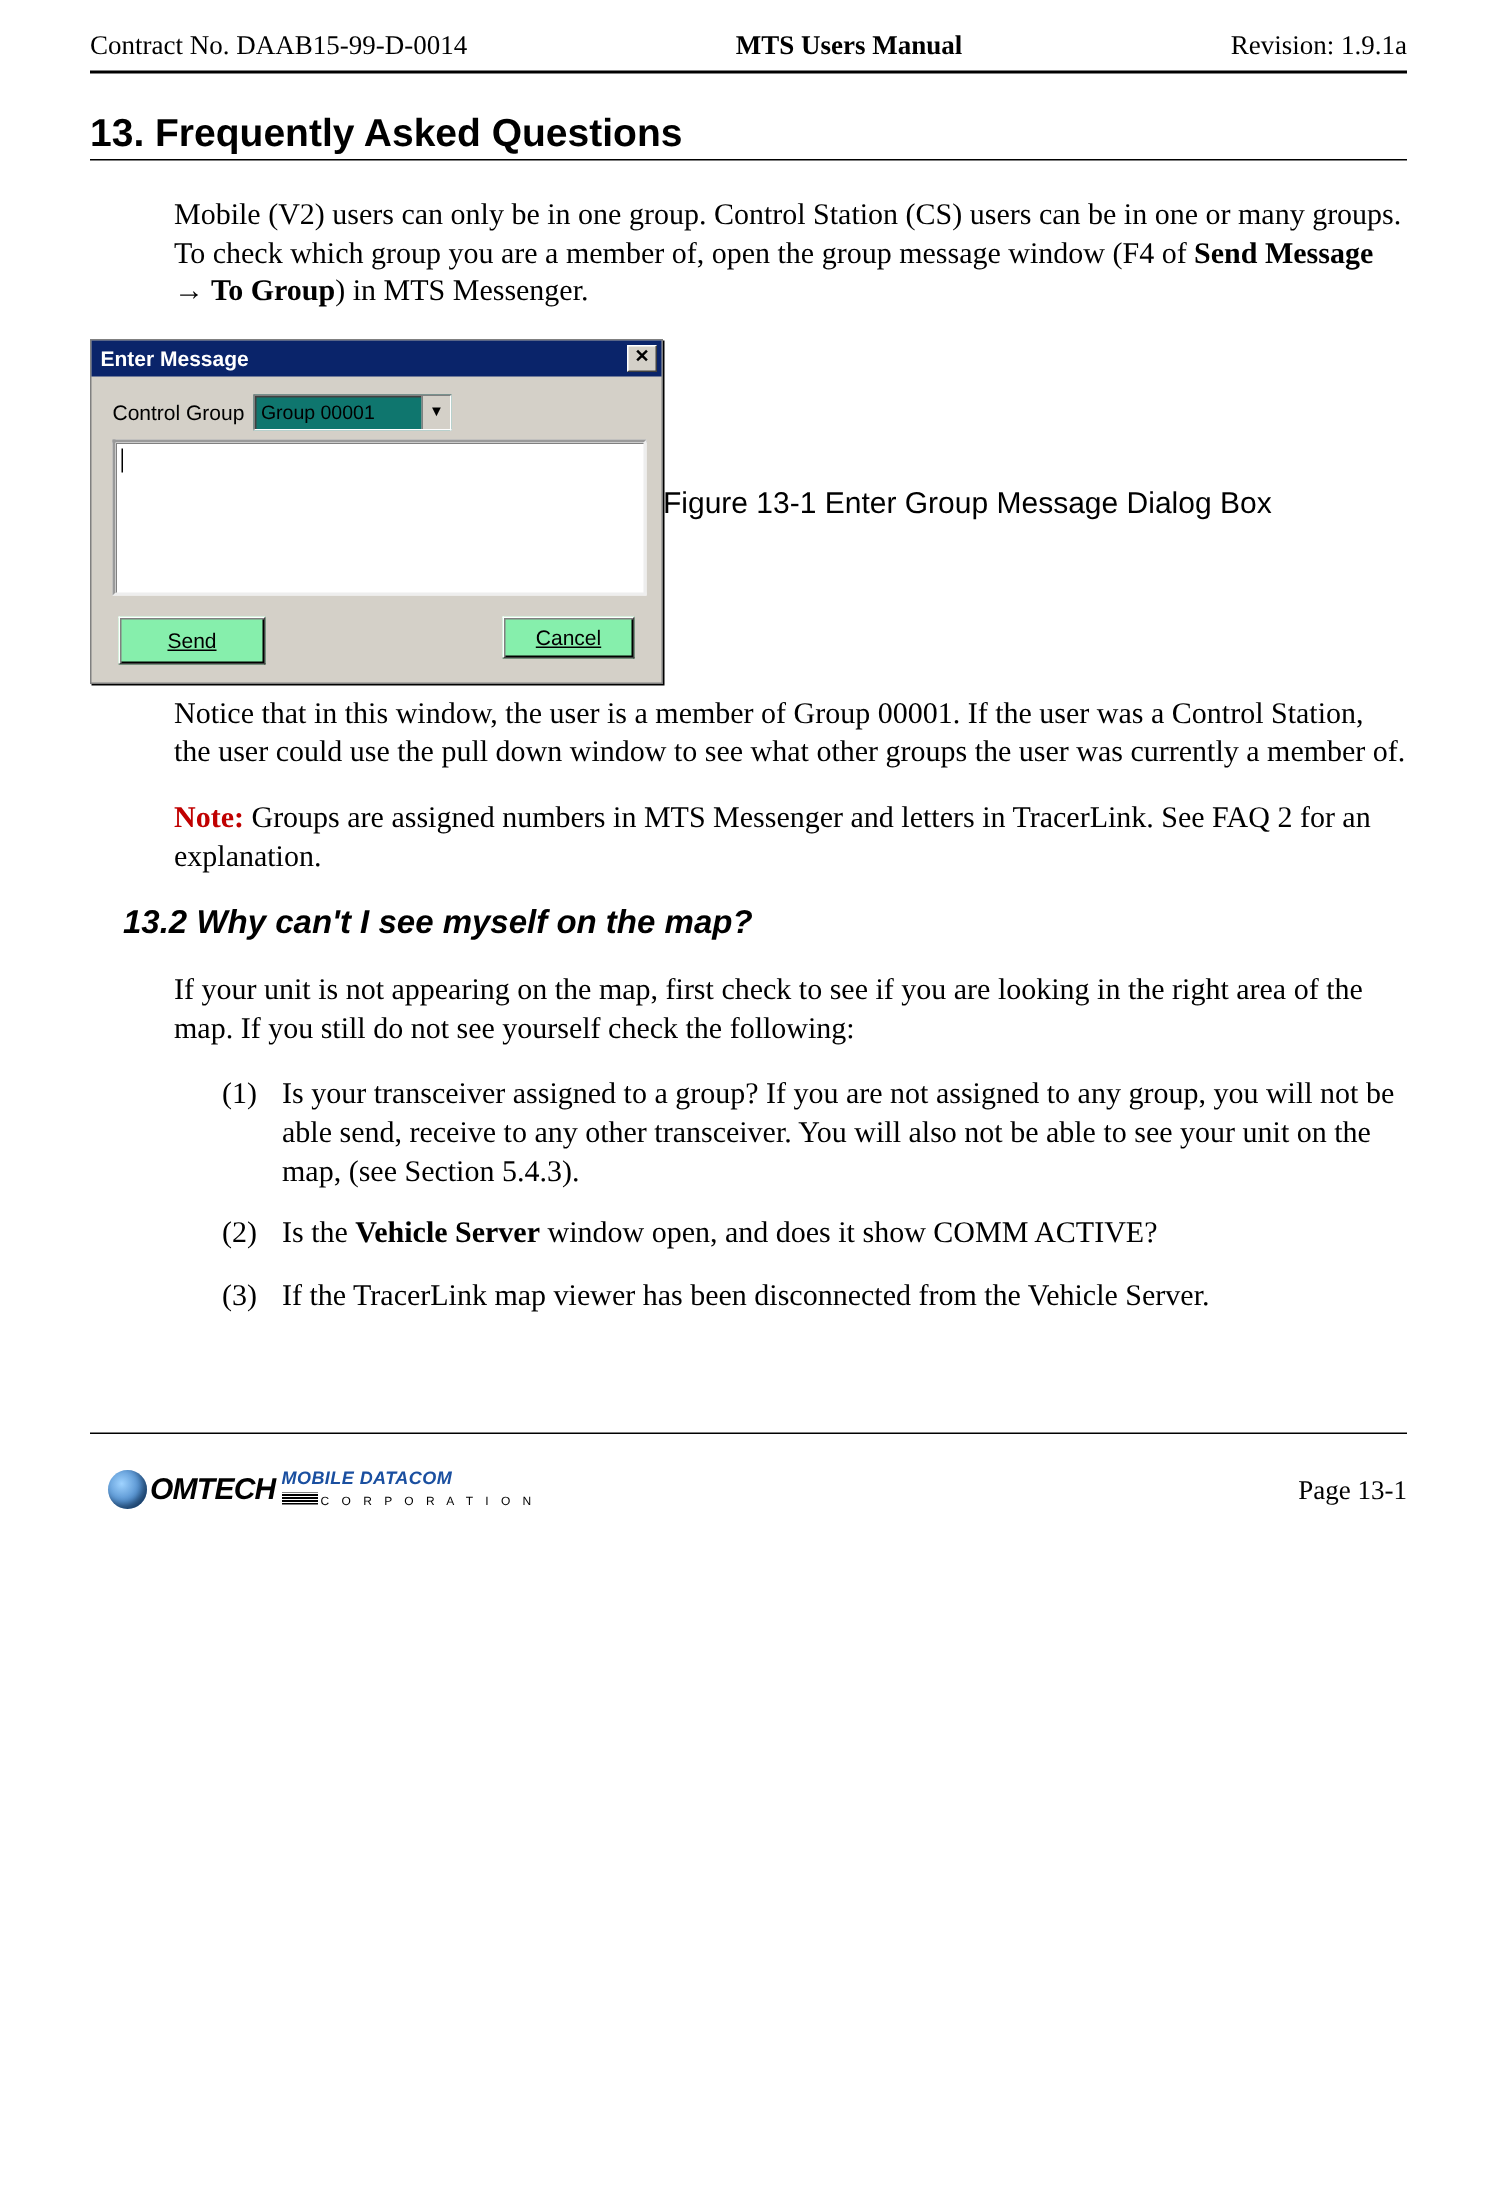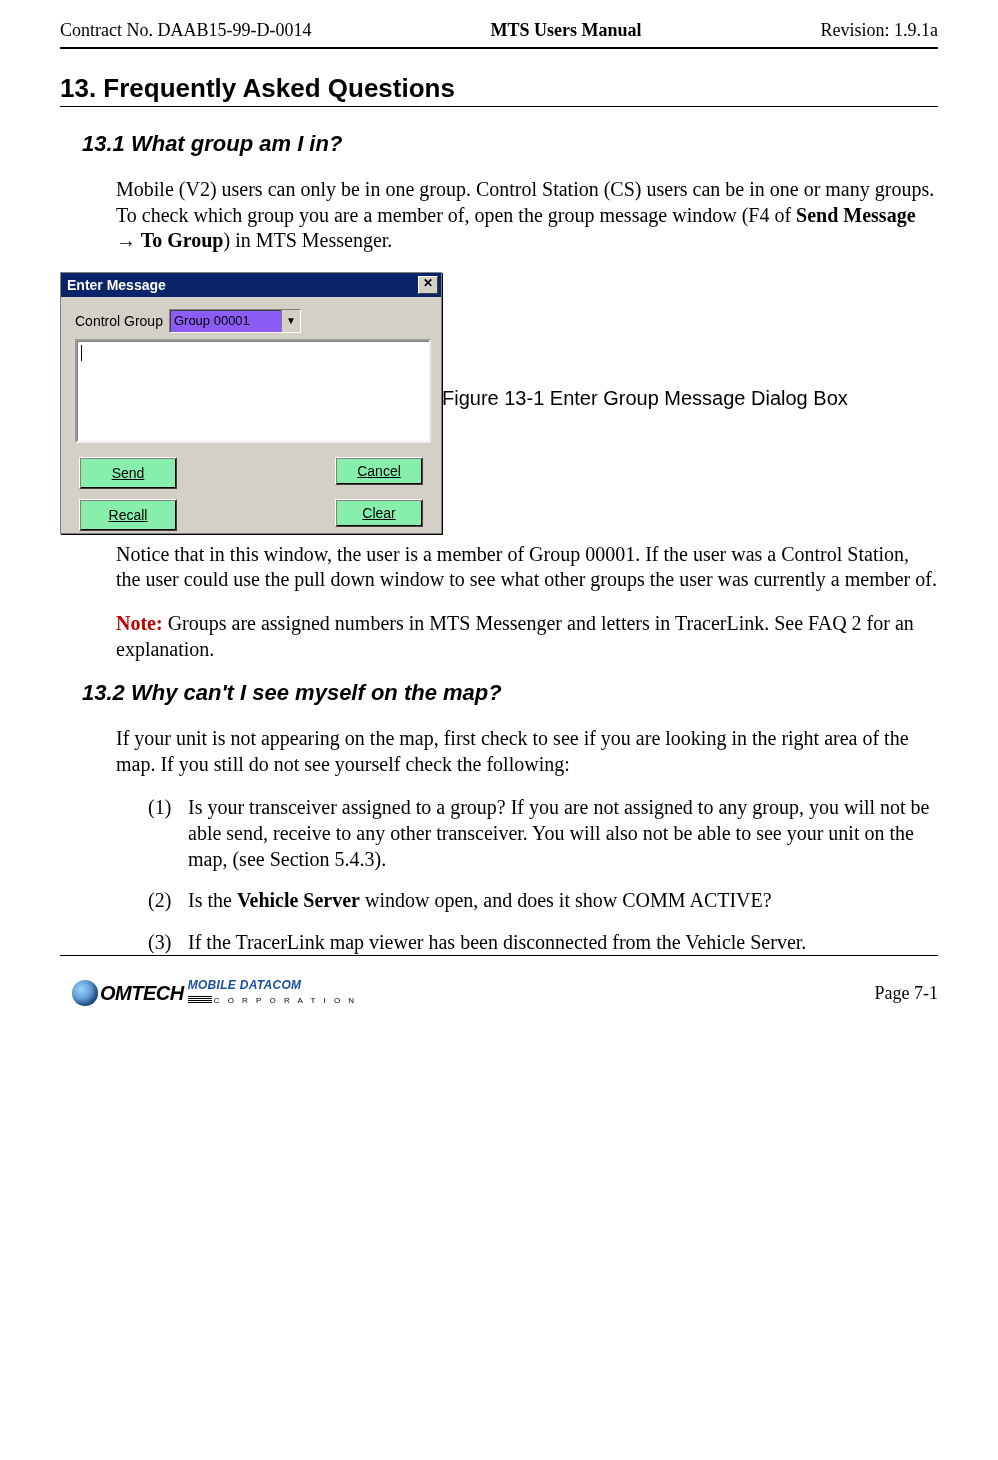--- a/index.html
+++ b/index.html
@@ -104,21 +104,21 @@
   }
   .row {
     display: flex;
     align-items: center;
     gap: 6px;
     margin-bottom: 6px;
   }
   .combo {
     display: inline-flex;
     align-items: center;
-    background: #8b5cf6;
+    background: #0f766e;
     border: 1px solid #808080;
     border-right-color: #fff; border-bottom-color: #fff;
     box-shadow: inset 1px 1px 0 #404040;
     height: 22px;
     width: 130px;
   }
   .combo .val {
     flex: 1;
     padding: 0 4px;
     font-size: 13px;
@@ -262,21 +262,20 @@
   <div class="header-row">
     <span>Contract No. DAAB15-99-D-0014</span>
     <span class="center">MTS Users Manual</span>
     <span>Revision:  1.9.1a</span>
   </div>
   <hr class="header-rule">
 
   <h2 class="section-title">13.  Frequently Asked Questions</h2>
   <hr class="section-underline">
 
-  <h3 class="subsection-title">13.1  What group am I in?</h3>
 
   <p class="body-text">
     <span>Mobile (V2) users can only be in one group.  Control Station (CS) users can be in one or many groups.  To check which group you are a member of, open the group message window (F4 of </span><span class="bold">Send Message → To Group</span><span>) in MTS Messenger.</span>
   </p>
 
   <div class="figure-wrap">
     <div class="dialog">
       <div class="titlebar">
         <span>Enter Message</span>
         <span class="xbtn">✕</span>
@@ -293,28 +292,20 @@
           <span class="caret"></span>
         </div>
         <div class="btn-row">
           <span class="left-slot">
               <span class="btn">Send</span>
             </span>
           <span class="right-slot">
               <span class="btn small">Cancel</span>
             </span>
         </div>
-        <div class="btn-row" style="margin-bottom:0">
-          <span class="left-slot">
-              <span class="btn">Recall</span>
-            </span>
-          <span class="right-slot">
-              <span class="btn small">Clear</span>
-            </span>
-        </div>
       </div>
     </div>
     <div class="figure-caption">Figure 13-1   Enter Group Message Dialog Box</div>
   </div>
 
   <p class="body-text">Notice that in this window, the user is a member of Group 00001.  If the user was a Control Station, the user could use the pull down window to see what other groups the user was currently a member of.</p>
 
   <p class="body-text">
     <span class="note-label">Note:</span><span> Groups are assigned numbers in MTS Messenger and letters in TracerLink.  See FAQ 2 for an explanation.</span>
   </p>
@@ -349,16 +340,16 @@
     <span class="logo">
       <span class="logo-ball"></span>
       <span class="logo-text1">OMTECH</span>
       <span class="logo-block">
         <span class="logo-text2">MOBILE DATACOM</span>
         <span>
           <span class="logo-stripes"></span><span class="logo-text3">C O R P O R A T I O N</span>
         </span>
       </span>
     </span>
-    <span>Page 7-1</span>
+    <span>Page 13-1</span>
   </div>
 
 </div>
 
 </body></html>

